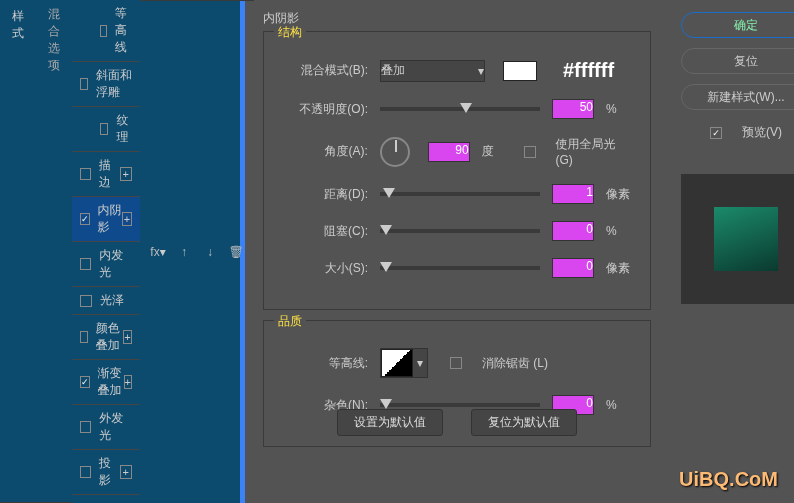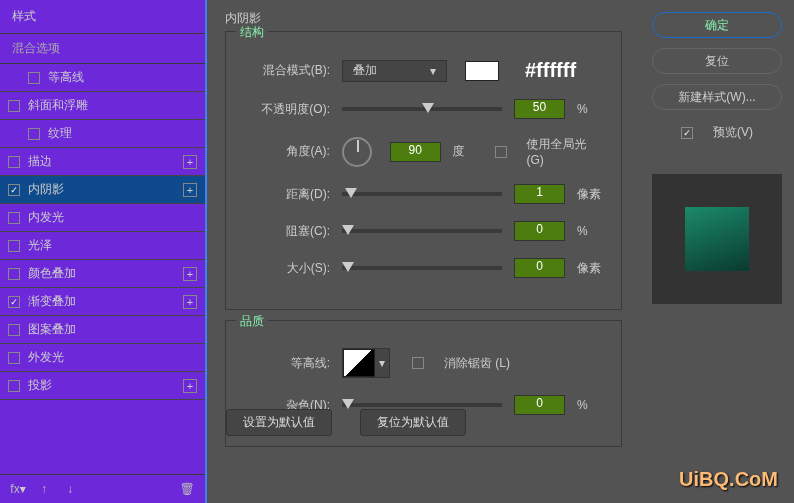--- a/index.html
+++ b/index.html
@@ -1,49 +1,49 @@
 <!DOCTYPE html>
 <html><head>
 <meta charset="utf-8">
 <style>
 *{margin:0;padding:0;box-sizing:border-box;font-family:"Microsoft YaHei",sans-serif;font-size:12px;color:#ccc}
 body{background:#535353;width:794px;height:503px;overflow:hidden;position:relative}
 .panel{display:flex;height:100%}
-.left{width:245px;background:#6d28d9;display:flex;flex-direction:column;border-right:2px solid #3b82f6}
+.left{width:245px;background:#0c4a6e;display:flex;flex-direction:row;border-right:5px solid #3b82f6}
 .left-head{padding:8px 12px;border-bottom:1px solid #3a3a3a}
 .left-sub{padding:6px 12px;color:#aaa;border-bottom:1px solid #3a3a3a}
 .style-list{flex:1}
 .sitem{display:flex;align-items:center;padding:5px 8px;border-bottom:1px solid #454545;position:relative}
 .sitem.indent{padding-left:28px}
 .sitem.sel{background:#0e4a8c}
 .cb{width:12px;height:12px;border:1px solid #888;margin-right:8px;display:inline-flex;align-items:center;justify-content:center;font-size:9px;color:#fff}
 .cb.chk::after{content:"✓"}
 .plus{margin-left:auto;width:14px;height:14px;border:1px solid #888;display:flex;align-items:center;justify-content:center;font-size:11px}
 .left-foot{display:flex;align-items:center;padding:6px 10px;border-top:1px solid #3a3a3a;gap:10px}
 .ic{width:16px;height:16px;display:inline-flex;align-items:center;justify-content:center;color:#bbb;font-size:12px}
 .trash{margin-left:auto}
 .mid{flex:1;padding:10px 18px;position:relative}
 .title{margin-bottom:4px}
 .fieldset{border:1px solid #3a3a3a;padding:10px 14px 14px;margin-bottom:10px;position:relative}
-.legend{position:absolute;top:-8px;left:10px;background:#535353;padding:0 4px;color:#86efac}
+.legend{position:absolute;top:-8px;left:10px;background:#535353;padding:0 4px;color:#fde047}
 .row{display:flex;align-items:center;margin:17px 0;gap:12px}
 .lab{width:90px;text-align:right;color:#ccc}
-.sel-box{width:105px;height:22px;background:#454545;border:1px solid #333;display:flex;align-items:center;justify-content:space-between;padding:0 10px}
+.sel-box{width:105px;height:22px;background:#454545;border:1px solid #333;display:flex;align-items:center;justify-content:space-between;padding:0 0}
 .swatch{width:34px;height:20px;background:#fff;border:1px solid #222;margin-left:6px}
 .colortxt{font-size:20px;font-weight:bold;color:#fff;margin-left:14px}
 .slider{width:160px;height:4px;background:#3a3a3a;position:relative}
 .slider .th{position:absolute;top:-4px;width:0;height:0;border-left:6px solid transparent;border-right:6px solid transparent;border-top:10px solid #ccc}
-.inp{width:51px;height:20px;background:#4d7c0f;border:1px solid #333;text-align:center;color:#fff}
+.inp{width:42px;height:20px;background:#d946ef;border:1px solid #333;text-align:right;color:#fff}
 .unit{width:30px}
 .angle{width:30px;height:30px;border:2px solid #888;border-radius:50%;position:relative;margin-right:6px}
 .angle::after{content:"";position:absolute;width:2px;height:12px;background:#ccc;left:13px;top:1px}
 .contour{width:32px;height:28px;background:linear-gradient(135deg,#fff 50%,#000 50%);border:1px solid #222}
 .contour-wrap{display:flex;border:1px solid #333}
 .contour-dd{width:14px;height:28px;background:#454545;display:flex;align-items:center;justify-content:center}
-.buttons{position:absolute;bottom:10px;left:0;right:0;display:flex;justify-content:flex-start;gap:28px}
+.buttons{position:absolute;bottom:10px;left:0;right:0;display:flex;justify-content:center;gap:28px}
 .btn{padding:4px 16px;background:#454545;border:1px solid #333;border-radius:3px;color:#ddd}
 .right{width:160px;padding:12px;display:flex;flex-direction:column;align-items:center;gap:10px}
 .rbtn{width:130px;height:26px;border-radius:13px;border:1px solid #666;display:flex;align-items:center;justify-content:center;background:#535353}
 .rbtn.primary{border-color:#1a6dc9;color:#86efac}
 .preview{width:130px;height:130px;background:#333;display:flex;align-items:center;justify-content:center;margin-top:6px}
 .pv-inner{width:64px;height:64px;background:linear-gradient(160deg,#1b8a6b,#0a3a2f)}
 .logo{position:absolute;right:16px;bottom:12px;font-size:20px;font-weight:bold;color:#fdba74;text-shadow:1px 1px 2px #000}
 </style>
 </head>
 <body>
@@ -85,24 +85,20 @@
         </div>
         <div class="sitem">
           <span class="cb"></span>
           <span>颜色叠加</span>
           <span class="plus">+</span>
         </div>
         <div class="sitem">
           <span class="cb chk"></span>
           <span>渐变叠加</span>
           <span class="plus">+</span>
-        </div>
-        <div class="sitem">
-          <span class="cb"></span>
-          <span>图案叠加</span>
         </div>
         <div class="sitem">
           <span class="cb"></span>
           <span>外发光</span>
         </div>
         <div class="sitem">
           <span class="cb"></span>
           <span>投影</span>
           <span class="plus">+</span>
         </div>

